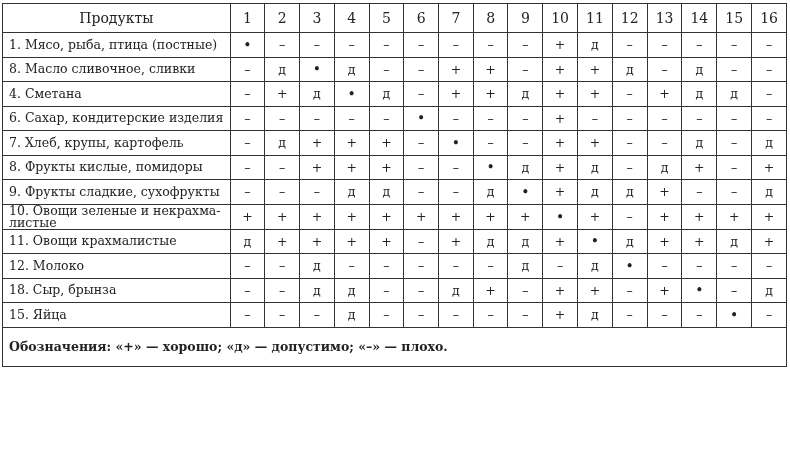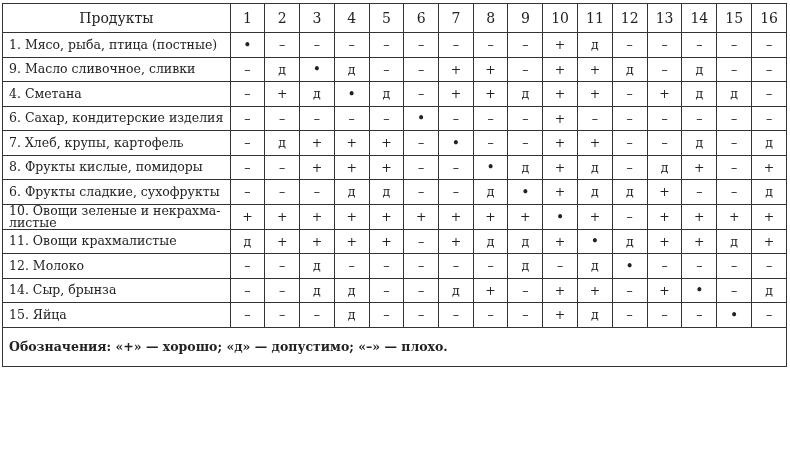--- a/index.html
+++ b/index.html
@@ -52,21 +52,21 @@
         <td class="c">–</td>
         <td class="c">+</td>
         <td class="c">д</td>
         <td class="c">–</td>
         <td class="c">–</td>
         <td class="c">–</td>
         <td class="c">–</td>
         <td class="c">–</td>
       </tr>
       <tr>
-        <td class="name">9. Масло сливочное, сливки</td>
+        <td class="name">8. Масло сливочное, сливки</td>
         <td class="c">–</td>
         <td class="c">д</td>
         <td class="c dot">•</td>
         <td class="c">д</td>
         <td class="c">–</td>
         <td class="c">–</td>
         <td class="c">+</td>
         <td class="c">+</td>
         <td class="c">–</td>
         <td class="c">+</td>
@@ -147,21 +147,21 @@
         <td class="c">д</td>
         <td class="c">+</td>
         <td class="c">д</td>
         <td class="c">–</td>
         <td class="c">д</td>
         <td class="c">+</td>
         <td class="c">–</td>
         <td class="c">+</td>
       </tr>
       <tr>
-        <td class="name">6. Фрукты сладкие, сухофрукты</td>
+        <td class="name">9. Фрукты сладкие, сухофрукты</td>
         <td class="c">–</td>
         <td class="c">–</td>
         <td class="c">–</td>
         <td class="c">д</td>
         <td class="c">д</td>
         <td class="c">–</td>
         <td class="c">–</td>
         <td class="c">д</td>
         <td class="c dot">•</td>
         <td class="c">+</td>
@@ -223,21 +223,21 @@
         <td class="c">д</td>
         <td class="c">–</td>
         <td class="c">д</td>
         <td class="c dot">•</td>
         <td class="c">–</td>
         <td class="c">–</td>
         <td class="c">–</td>
         <td class="c">–</td>
       </tr>
       <tr>
-        <td class="name">14. Сыр, брынза</td>
+        <td class="name">18. Сыр, брынза</td>
         <td class="c">–</td>
         <td class="c">–</td>
         <td class="c">д</td>
         <td class="c">д</td>
         <td class="c">–</td>
         <td class="c">–</td>
         <td class="c">д</td>
         <td class="c">+</td>
         <td class="c">–</td>
         <td class="c">+</td>

